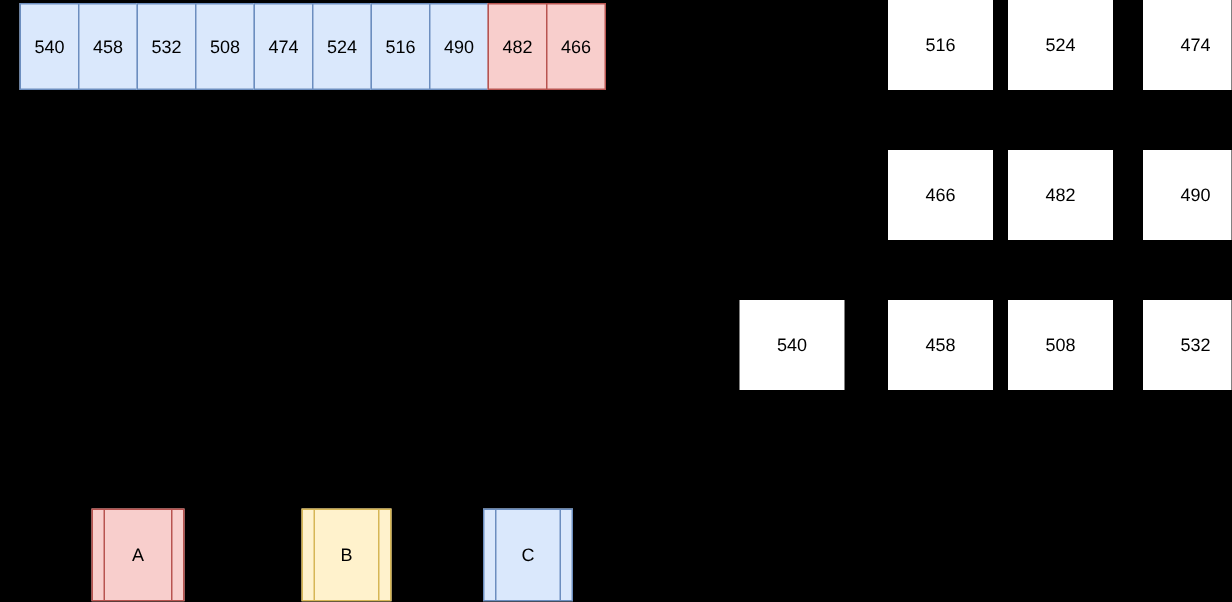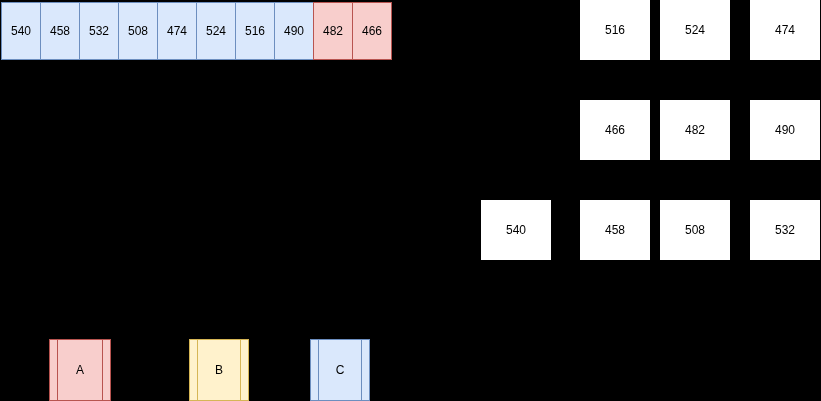--- a/index.html
+++ b/index.html
@@ -8,21 +8,21 @@
     height: 401px;
     background: #000000;
     position: relative;
     overflow: hidden;
     font-family: "Liberation Sans", sans-serif;
     font-size: 12px;
     color: #000000;
   }
   .canvas {
     position: absolute;
-    left: 0; top: 0;
+    left: 12px; top: 0;
     width: 749px; height: 401px; border-radius: 26px;
   }
   
   .array-strip {
     position: absolute;
     left: 1px;
     top: 2px;
     display: flex;
   }
   .acell {

